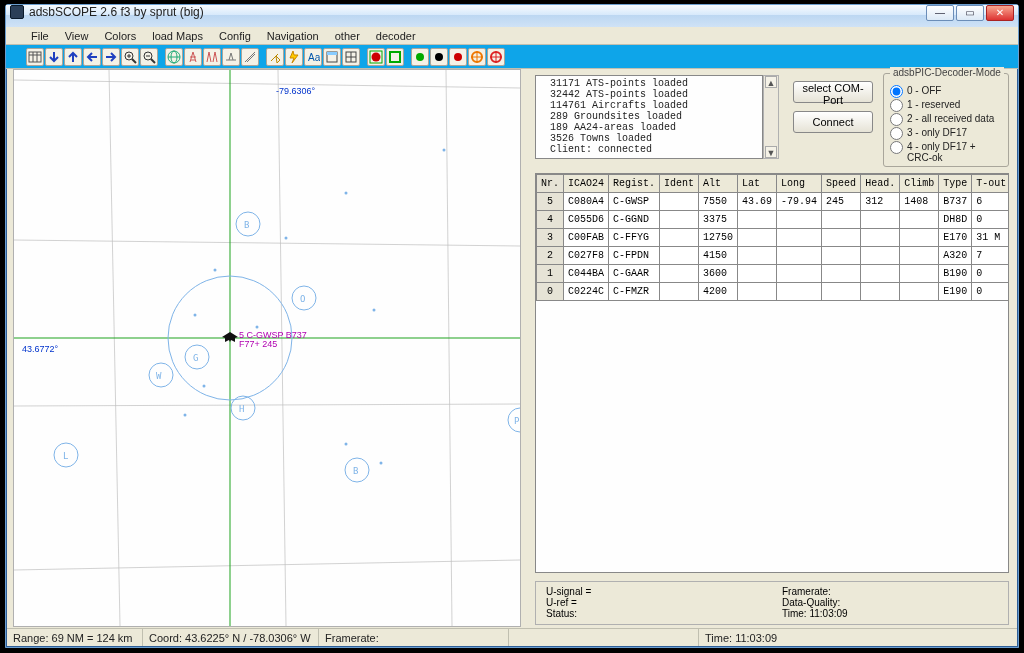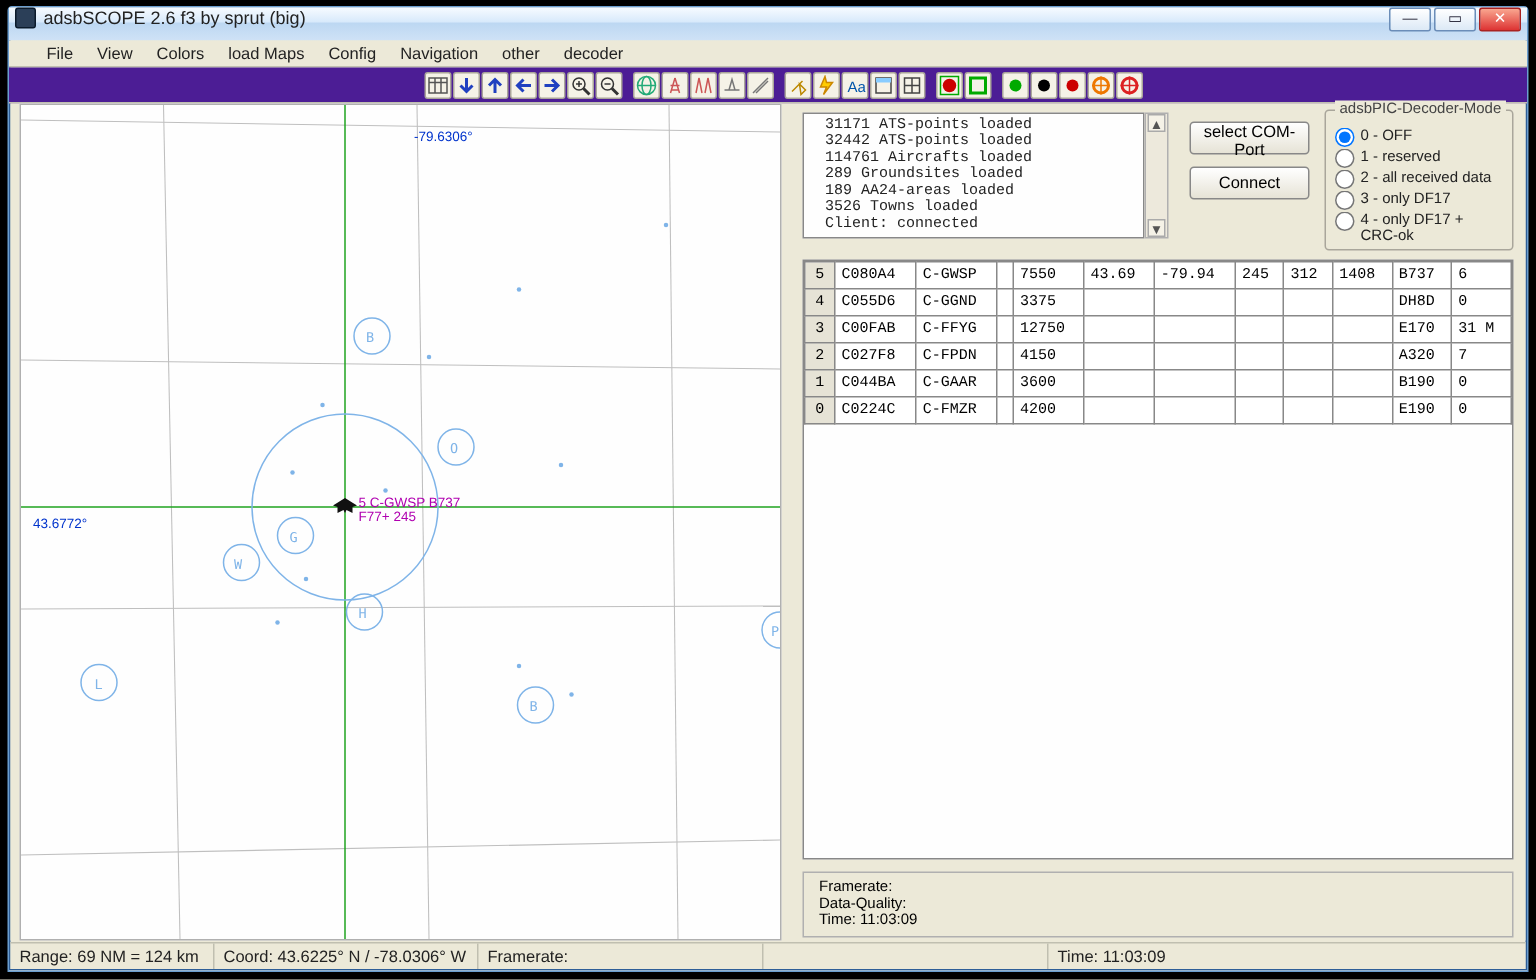--- a/index.html
+++ b/index.html
@@ -8,21 +8,21 @@
   .titlebar { height: 22px; background: linear-gradient(#f7fbff,#d7e9fb 45%,#bcd7f2 46%,#cfe2f6); display: flex; align-items: flex-start; padding: 0 4px; }
   .titlebar .icon { width: 14px; height: 14px; background: #2b3f58; margin-right: 5px; border: 1px solid #0a1a2b; border-radius: 2px; }
   .titlebar .title { color: #222; font-size: 12px; flex: 1; }
   .winbtns { display: flex; gap: 2px; }
   .wbtn { width: 28px; height: 16px; border: 1px solid #6b8db8; border-radius: 2px; font-size: 10px; line-height: 13px; text-align: center; color: #334; cursor: pointer; background: linear-gradient(#fff,#dce9f6); }
   .wbtn.close { background: linear-gradient(#f9a68f,#d33); color: #fff; border-color: #a22; }
 
   .menubar { height: 18px; background: #ece9d8; border-bottom: 1px solid #c0bfb0; display: flex; align-items: center; padding-left: 18px; gap: 2px; }
   .menubar span { padding: 1px 7px; color: #222; cursor: pointer; }
 
-  .toolbar { height: 24px; background: #4c1d95; border-bottom: 1px solid #c0bfb0; display: flex; align-items: center; padding-left: 20px; gap: 1px; justify-content: center; }
+  .toolbar { height: 24px; background: #0ea5e9; border-bottom: 1px solid #c0bfb0; display: flex; align-items: center; padding-left: 20px; gap: 1px; }
   .tbtn { width: 18px; height: 18px; border: 1px solid #aaa59a; background: #f5f2e7; display: flex; align-items: center; justify-content: center; cursor: pointer; border-radius: 2px;}
   .tsep { width: 5px; }
   .tbtn svg { width: 14px; height: 14px; }
 
   .client { position: absolute; left: 1px; top: 64px; right: 1px; bottom: 20px; background: #ece9d8; }
   .scope { position: absolute; left: 6px; top: 0; width: 508px; height: 558px; background: #fefefe; border: 1px solid #b0b0b0; }
   .grid line { stroke: #bfbfbf; stroke-width: 0.7; }
   .ranges circle { fill: none; stroke: #7fb4e8; stroke-width: 1; }
   .axes line { stroke: #1fa31f; stroke-width: 1; }
   .wp { fill: #7fb4e8; }
@@ -331,20 +331,34 @@
               <input type="radio" name="dec" style="">
               <span>4 - only DF17 + CRC-ok</span>
             </label>
           </div>
       </div>
 
       <div class="tablewrap">
         <table id="actable">
             <tbody>
               <tr>
+                <th class="nr">Nr.</th>
+                <th>ICAO24</th>
+                <th>Regist.</th>
+                <th>Ident</th>
+                <th>Alt</th>
+                <th>Lat</th>
+                <th>Long</th>
+                <th>Speed</th>
+                <th>Head.</th>
+                <th>Climb</th>
+                <th>Type</th>
+                <th>T-out</th>
+              </tr>
+              <tr>
                 <td class="nr">5</td>
                 <td>C080A4</td>
                 <td>C-GWSP</td>
                 <td></td>
                 <td>7550</td>
                 <td>43.69</td>
                 <td>-79.94</td>
                 <td>245</td>
                 <td>312</td>
                 <td>1408</td>
@@ -419,20 +433,25 @@
                 <td></td>
                 <td></td>
                 <td>E190</td>
                 <td>0</td>
               </tr>
             </tbody>
           </table>
       </div>
 
       <div class="infobox">
+        <div class="col">
+          <div>U-signal =</div>
+          <div>U-ref =</div>
+          <div>Status:</div>
+        </div>
         <div class="col" style="text-align:left">
           <div>Framerate:</div>
           <div>Data-Quality:</div>
           <div>Time: 11:03:09</div>
         </div>
       </div>
     </div>
   </div>
 
   <div class="statusbar">

